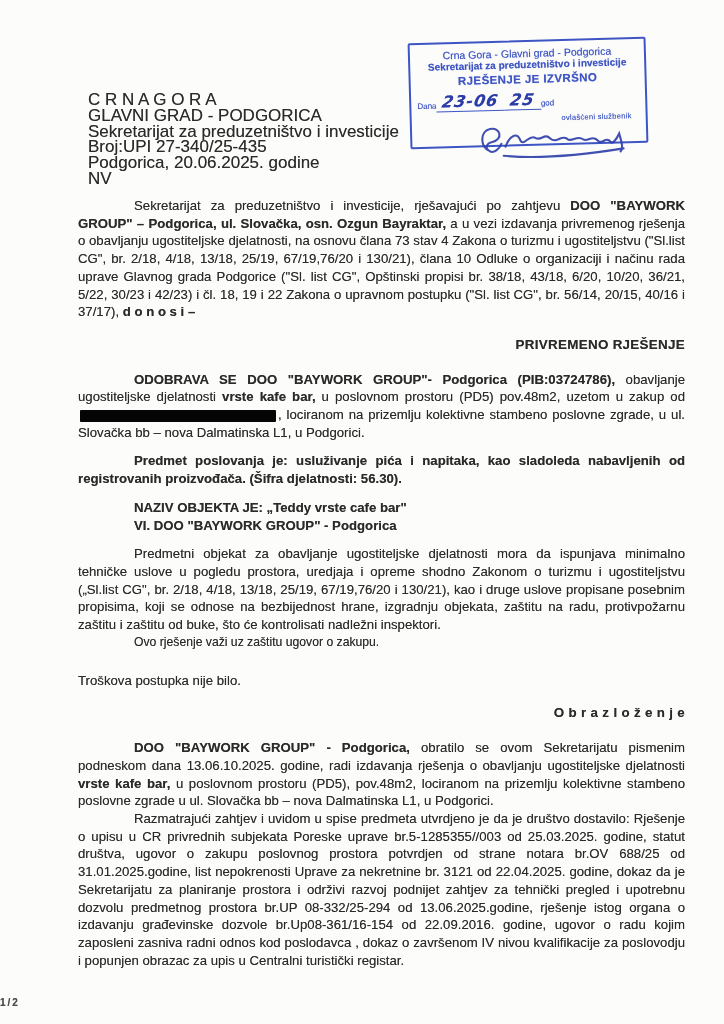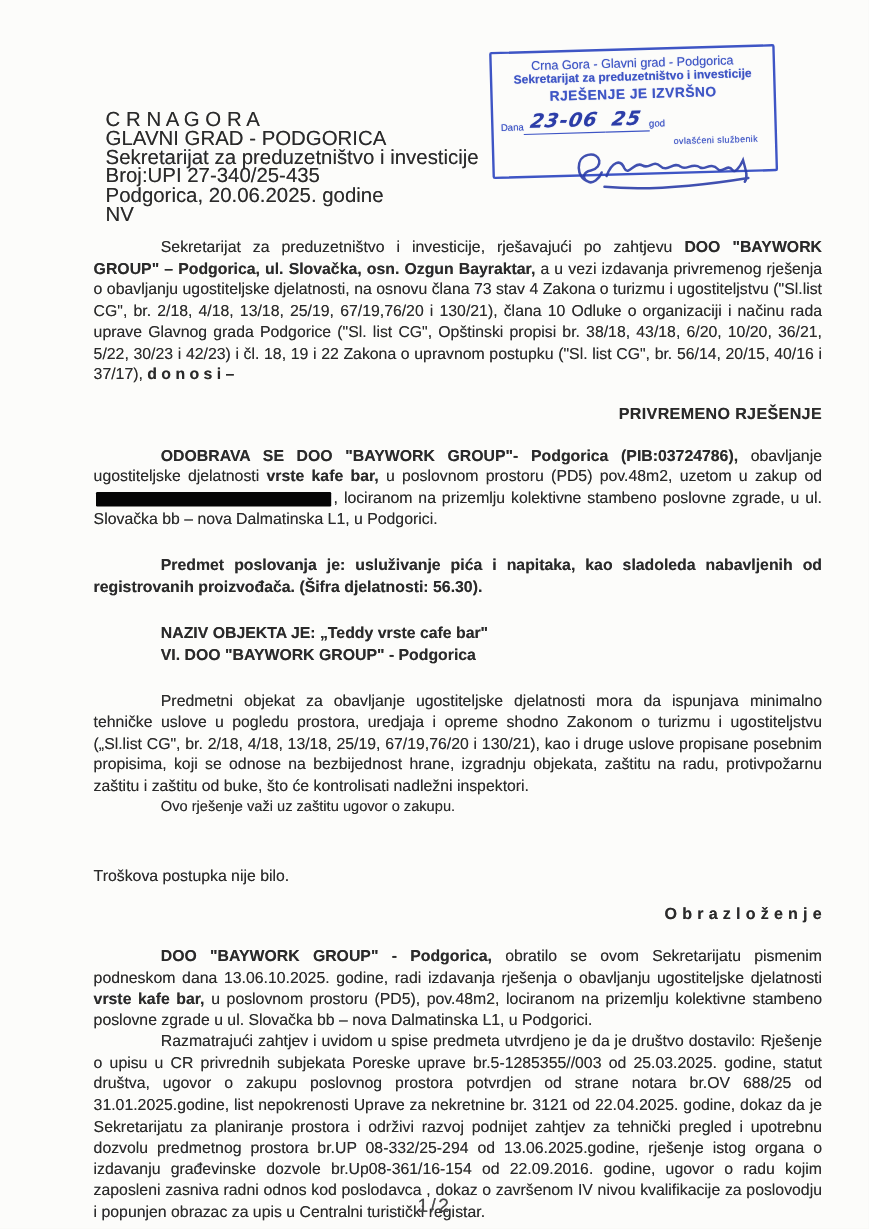--- a/index.html
+++ b/index.html
@@ -55,32 +55,32 @@
   }
   .blk { margin:0; }
   .blk.indent { text-indent:56px; }
   .blk.heading {
     text-align:right; font-weight:bold; font-size:13.4px;
     margin:15px 0 17px; letter-spacing:.3px; text-indent:0;
   }
   .blk.line { text-align:left; }
   .blk.small { font-size:12.2px; text-align:left; line-height:17px; }
   .blk.plain { text-align:left; text-indent:0; }
-  .sp1 { margin-top:21px; }
-  .sp2 { margin-top:40px; }
+  .sp1 { margin-top:11px; }
+  .sp2 { margin-top:21px; }
   .b { font-weight:bold; }
   .redact {
     display:inline-block; width:196px; height:12.5px; background:#050505;
     vertical-align:text-bottom; margin:0 2px; border-radius:1px;
   }
 
   
   .footer {
-    position:absolute; left:0; right:0; top:997px; text-align:center;
-    font-size:16px; letter-spacing:2px; color:#4c4c4c;
+    position:absolute; left:0; right:0; top:997px; text-align:left;
+    font-size:10px; letter-spacing:2px; color:#4c4c4c;font-weight:bold;
   }
 </style>
 </head>
 <body>
 
 <div class="page scan-text">
 
   <div class="header">
     <div>C R N A   G O R A</div>
     <div>GLAVNI GRAD - PODGORICA</div>

